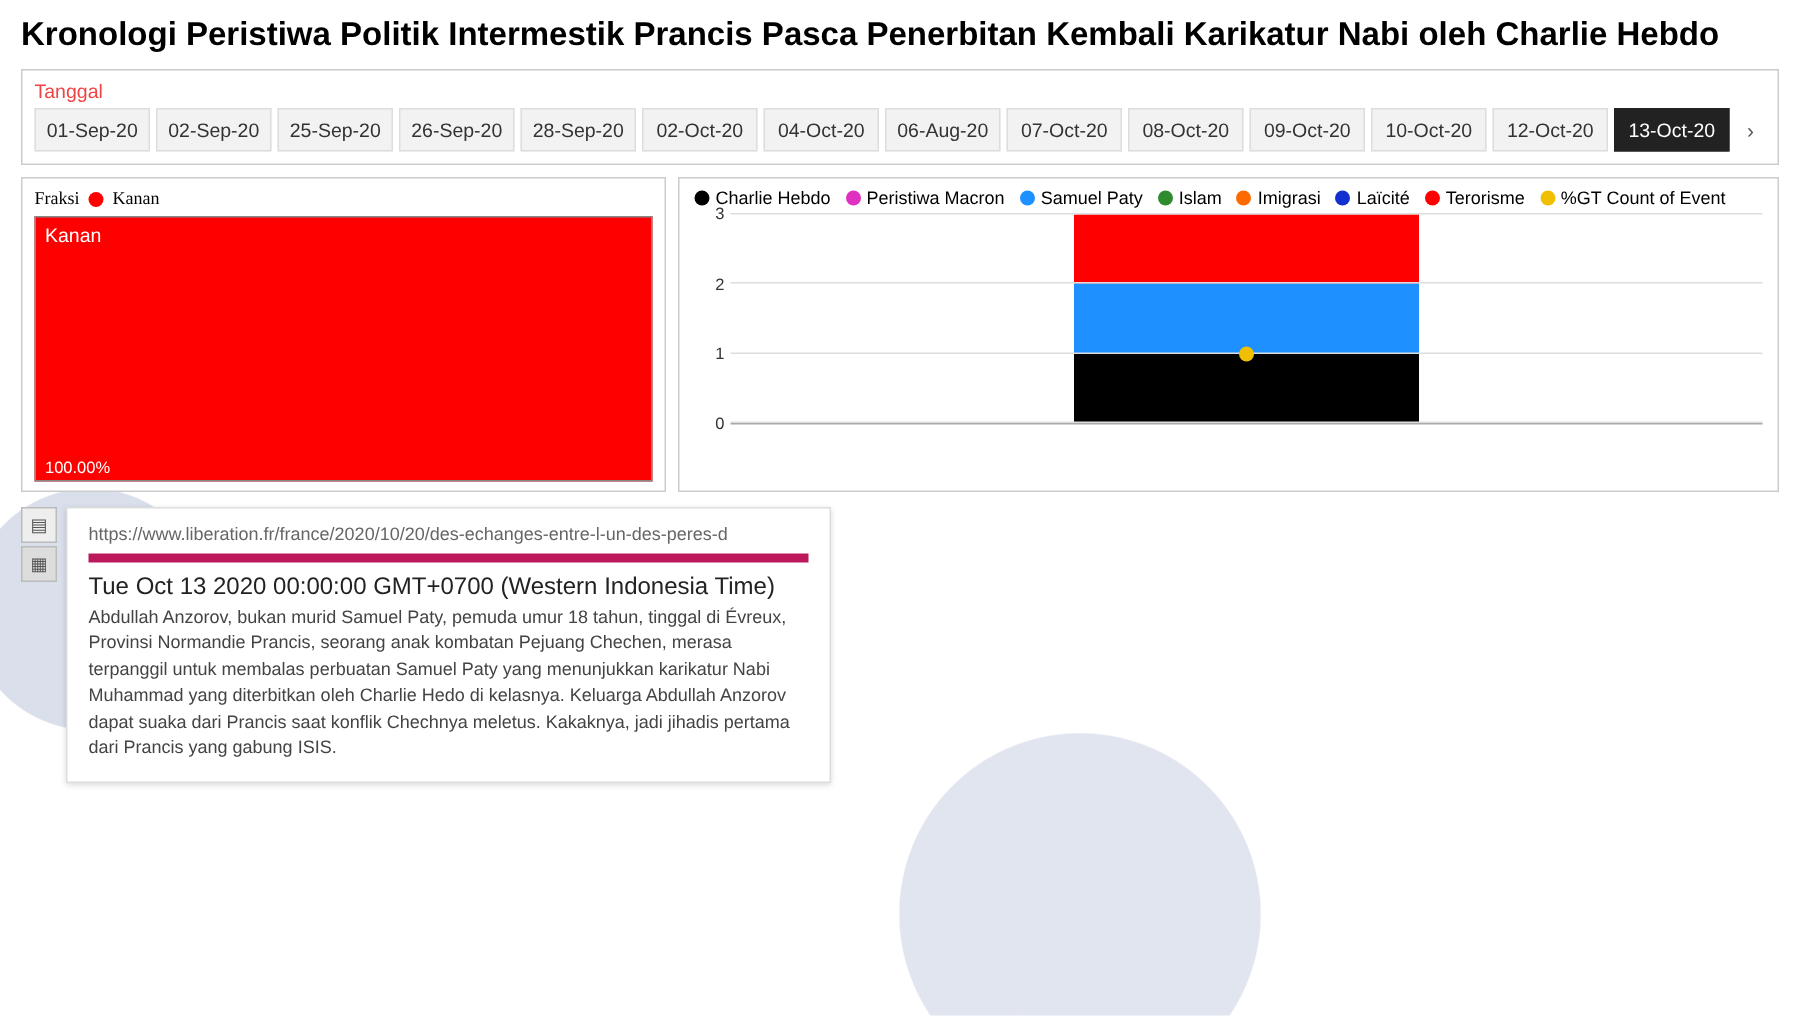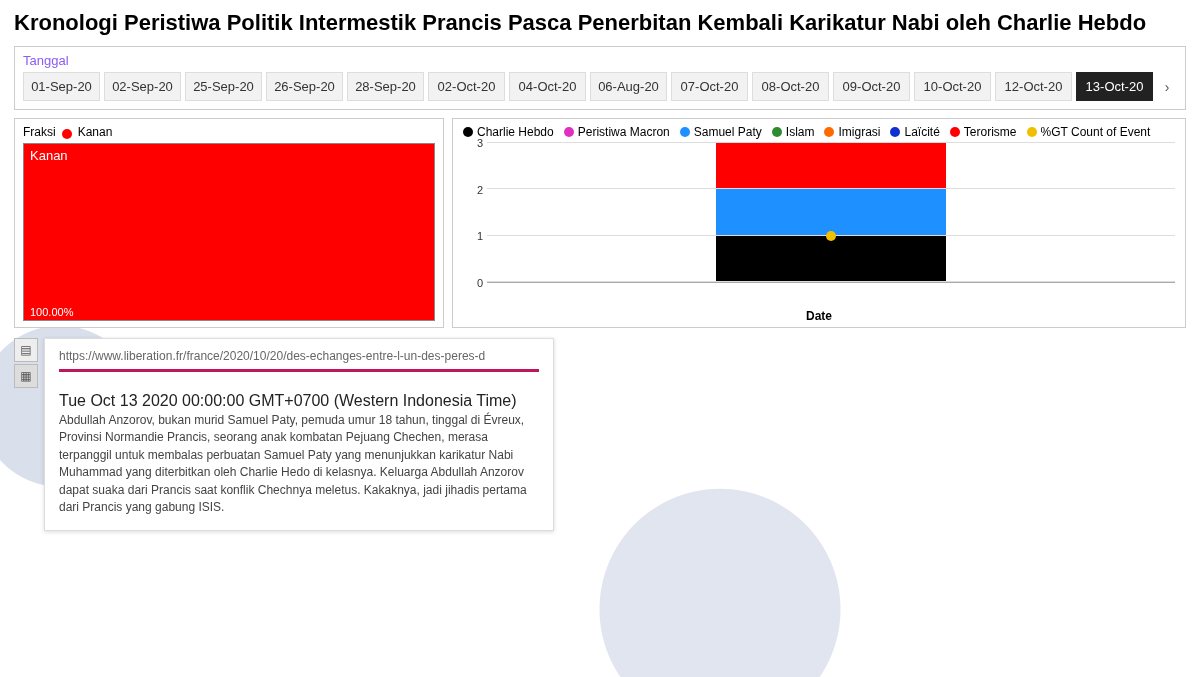--- a/index.html
+++ b/index.html
@@ -5,29 +5,29 @@
   * { box-sizing: border-box; margin: 0; padding: 0; }
   body { font-family: "Segoe UI", Arial, sans-serif; font-size: 13px; background: #fff; width: 1200px; height: 677px; overflow: hidden; position: relative; }
   .bg-deco { position: absolute; inset: 0; background:
     radial-gradient(circle at 5% 60%, rgba(0,40,120,0.15) 0 80px, transparent 81px),
     radial-gradient(circle at 60% 90%, rgba(0,40,120,0.12) 0 120px, transparent 121px),
     linear-gradient(#fff,#fff);
     z-index: 0; }
   .page { position: relative; z-index: 1; padding: 10px 14px; }
   .title { font-size: 22px; font-weight: 700; margin-bottom: 10px; }
   .slicer { border: 1px solid #ccc; background: #fff; padding: 6px 8px 8px 8px; margin-bottom: 8px; }
-  .slicer-label { font-size: 13px; color: #8b5cf6; margin-bottom: 4px; }
+  .slicer-label { font-size: 13px; color: #ef4444; margin-bottom: 4px; }
   .date-row { display: flex; align-items: stretch; gap: 4px; }
   .date-btn { flex: 1; background: #f2f2f2; border: 1px solid #ddd; font-size: 13px; color: #333; padding: 6px 4px; text-align: center; cursor: pointer; white-space: nowrap; }
   .date-btn.selected { background: #222; color: #fff; border-color: #222; }
   .arrow-btn { width: 20px; display: flex; align-items: center; justify-content: center; color: #555; cursor: pointer; font-size: 14px; }
   .row2 { display: flex; gap: 8px; margin-top: 6px; }
   .panel { background: #fff; border: 1px solid #ccc; }
   .left-panel { width: 430px; height: 210px; padding: 6px 8px; display: flex; flex-direction: column; }
-  .legend-row { font-size: 12px; display: flex; align-items: flex-end; gap: 6px; margin-bottom: 4px; }
+  .legend-row { font-size: 12px; display: flex; align-items: center; gap: 6px; margin-bottom: 4px; font-family: Liberation Serif, serif; }
   .dot { width: 10px; height: 10px; border-radius: 50%; display: inline-block; }
   .treemap { flex: 1; background: #ff0000; position: relative; border: 1px solid #888; }
   .treemap-label { position: absolute; top: 4px; left: 6px; color: #fff; font-size: 13px; }
   .treemap-pct { position: absolute; bottom: 2px; left: 6px; color: #fff; font-size: 11px; }
   .right-panel { flex: 1; height: 210px; padding: 6px 10px 4px 10px; display: flex; flex-direction: column; }
   .chart-legend { font-size: 12px; display: flex; flex-wrap: wrap; gap: 10px; margin-bottom: 4px; }
   .chart-legend .item { display: flex; align-items: center; gap: 4px; }
   .chart-area { flex: 1; position: relative; display: flex; }
   .y-axis { width: 24px; position: relative; }
   .y-tick { position: absolute; right: 4px; font-size: 11px; color: #333; transform: translateY(50%); }
@@ -36,21 +36,21 @@
   .bar-stack { position: absolute; width: 230px; left: 50%; transform: translateX(-50%); bottom: 0; }
   .seg { width: 100%; }
   .marker { position: absolute; width: 10px; height: 10px; border-radius: 50%; left: 50%; transform: translate(-50%, 50%); }
   .x-axis { text-align: center; font-size: 11px; color: #333; margin-top: 2px; }
   .x-title { text-align: center; font-size: 12px; font-weight: 600; margin-top: 2px; }
   .row3 { margin-top: 10px; display: flex; gap: 6px; }
   .view-switch { width: 24px; display: flex; flex-direction: column; gap: 2px; }
   .vs-btn { width: 24px; height: 24px; border: 1px solid #bbb; background: #eee; display: flex; align-items: center; justify-content: center; font-size: 12px; cursor: pointer; color: #555; }
   .vs-btn.active { background: #ddd; }
   .card { width: 510px; background: #fff; border: 1px solid #ddd; box-shadow: 0 1px 4px rgba(0,0,0,0.15); padding: 10px 14px 14px 14px; }
-  .card-url { font-size: 12px; color: #666; border-bottom: 3px solid #be185d; padding-bottom: 6px; margin-bottom: 20px; white-space: nowrap; overflow: hidden; text-overflow: clip; }
+  .card-url { font-size: 12px; color: #666; border-bottom: 6px solid #be185d; padding-bottom: 6px; margin-bottom: 8px; white-space: nowrap; overflow: hidden; text-overflow: clip; }
   .card-date { font-size: 16px; color: #222; margin-bottom: 2px; }
   .card-source { font-size: 12px; color: #555; margin-bottom: 10px; }
   .card-body { font-size: 12px; color: #444; line-height: 1.45; }
 </style>
 </head>
 <body>
 
 <div class="bg-deco"></div>
 <div class="page">
 
@@ -139,21 +139,20 @@
               <div class="seg" style="height: 33.3333%; background: rgb(30, 144, 255);"></div>
               <div class="seg" style="height: 33.3333%; background: rgb(0, 0, 0);"></div>
             </div>
         <div class="grid-line" style="bottom: 0%;"></div>
             <div class="grid-line" style="bottom: 33.3333%;"></div>
             <div class="grid-line" style="bottom: 66.6667%;"></div>
             <div class="grid-line" style="bottom: 100%;"></div>
             <div class="marker" style="background: rgb(240, 192, 0); bottom: 33.3333%;"></div>
           </div>
       </div>
-      <div class="x-title">Date</div>
     </div>
   </div>
 
   <div class="row3">
     <div class="view-switch">
       <div class="vs-btn">▤</div>
       <div class="vs-btn active">▦</div>
     </div>
     <div class="card">
       <div class="card-url">https://www.liberation.fr/france/2020/10/20/des-echanges-entre-l-un-des-peres-d</div>

